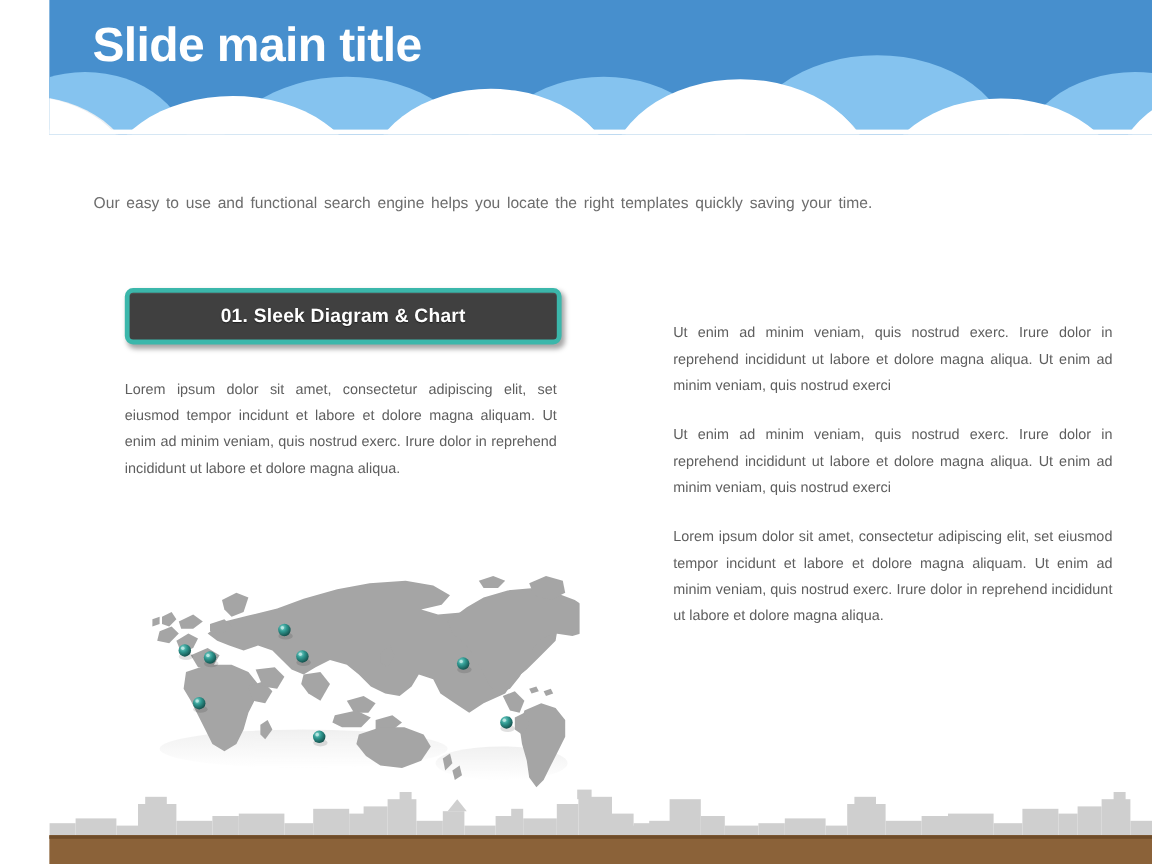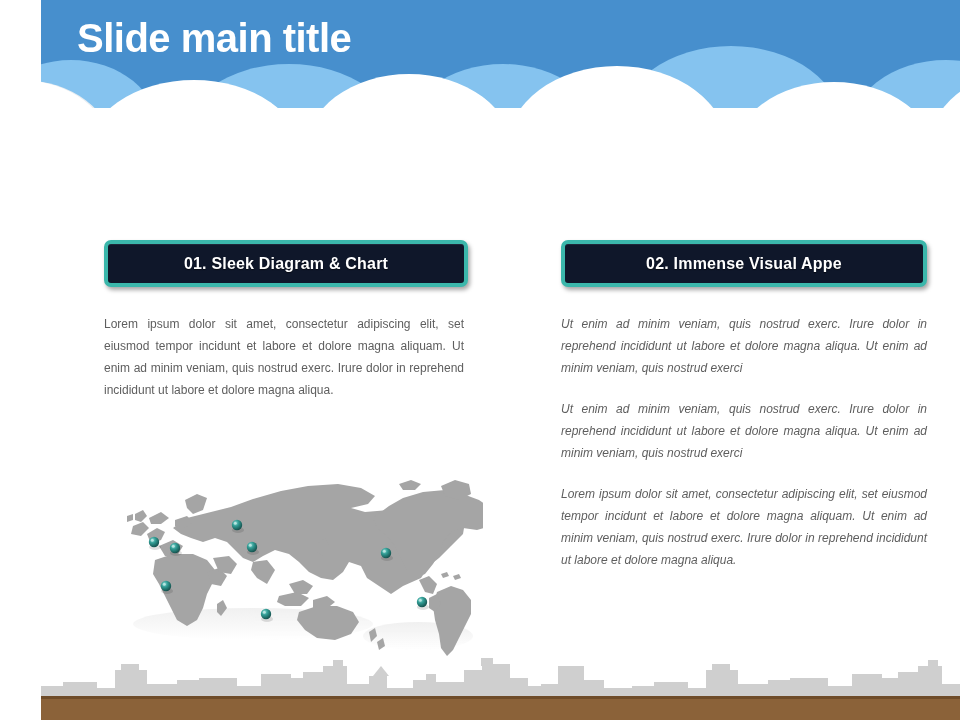--- a/index.html
+++ b/index.html
@@ -73,21 +73,21 @@
 
   
   .column { position: absolute; top: 240px; }
   #column-left  { left: 63px;  width: 364px; }
   #column-right { left: 520px; width: 366px; }
 
   .section-header {
     position: relative;
     width: 100%;
     height: 47px;
-    background: #0f172a;
+    background: #404040;
     border: 4px solid #3bb7ab;
     border-radius: 7px;
     display: flex;
     align-items: center;
     justify-content: center;
     box-shadow: 2px 3px 4px rgba(0,0,0,0.35),
                 inset 0 1px 0 rgba(255,255,255,0.07);
   }
   .section-header-label {
     font-size: 16px;
@@ -99,21 +99,21 @@
   }
 
   .body-paragraph {
     font-size: 12px;
     line-height: 22px;
     color: #5e5e5e;
     text-align: justify;
     text-justify: inter-word;
   }
   #column-left .body-paragraph { margin-top: 26px; width: 360px; }
-  #column-right .body-paragraph { width: 366px; font-style: italic; }
+  #column-right .body-paragraph { width: 366px; }
   #column-right .body-paragraph:first-of-type { margin-top: 26px; }
   #column-right .body-paragraph + .body-paragraph { margin-top: 19px; }
 
   
   #world-map-wrap {
     position: absolute;
     left: 62px;
     top: 466px;
     width: 380px;
     height: 196px;
@@ -183,32 +183,30 @@
         <ellipse cx="985" cy="152" rx="96" ry="78" fill="#e3e9ee"></ellipse>
         <ellipse cx="983" cy="150" rx="96" ry="78" fill="#ffffff"></ellipse>
       </g>
       <rect x="0" y="108" width="960" height="8" fill="#ffffff"></rect>
     </svg>
 
     <div id="main-title">Slide main title</div>
   </div>
 
 
+  <div id="lead-text">Our easy to use and functional  search engine helps you locate the right templates quickly  saving your time.</div>
 
   <div class="column" id="column-left">
     <div class="section-header">
       <span class="section-header-label">01. Sleek Diagram &amp; Chart</span>
     </div>
     <p class="body-paragraph">Lorem ipsum dolor sit amet, consectetur adipiscing elit, set eiusmod tempor incidunt et labore et dolore magna aliquam. Ut enim ad minim veniam, quis nostrud exerc. Irure dolor in reprehend incididunt ut labore et dolore magna aliqua.</p>
   </div>
 
   <div class="column" id="column-right">
-    <div class="section-header">
-      <span class="section-header-label">02. Immense Visual Appe</span>
-    </div>
     <p class="body-paragraph">Ut enim ad minim veniam, quis nostrud exerc. Irure dolor in reprehend incididunt ut labore et dolore magna aliqua. Ut enim ad minim veniam, quis nostrud exerci</p>
     <p class="body-paragraph">Ut enim ad minim veniam, quis nostrud exerc. Irure dolor in reprehend incididunt ut labore et dolore magna aliqua. Ut enim ad minim veniam, quis nostrud exerci</p>
     <p class="body-paragraph">Lorem ipsum dolor sit amet, consectetur adipiscing elit, set eiusmod tempor incidunt et labore et dolore magna aliquam. Ut enim ad minim veniam, quis nostrud exerc. Irure dolor in reprehend incididunt ut labore et dolore magna aliqua.</p>
   </div>
 
   <div id="world-map-wrap">
     <svg viewBox="0 0 380 196">
       <defs>
         <radialGradient id="markerGrad" cx="35%" cy="30%" r="72%">
           <stop offset="0%" stop-color="#7fd6cf"></stop>

